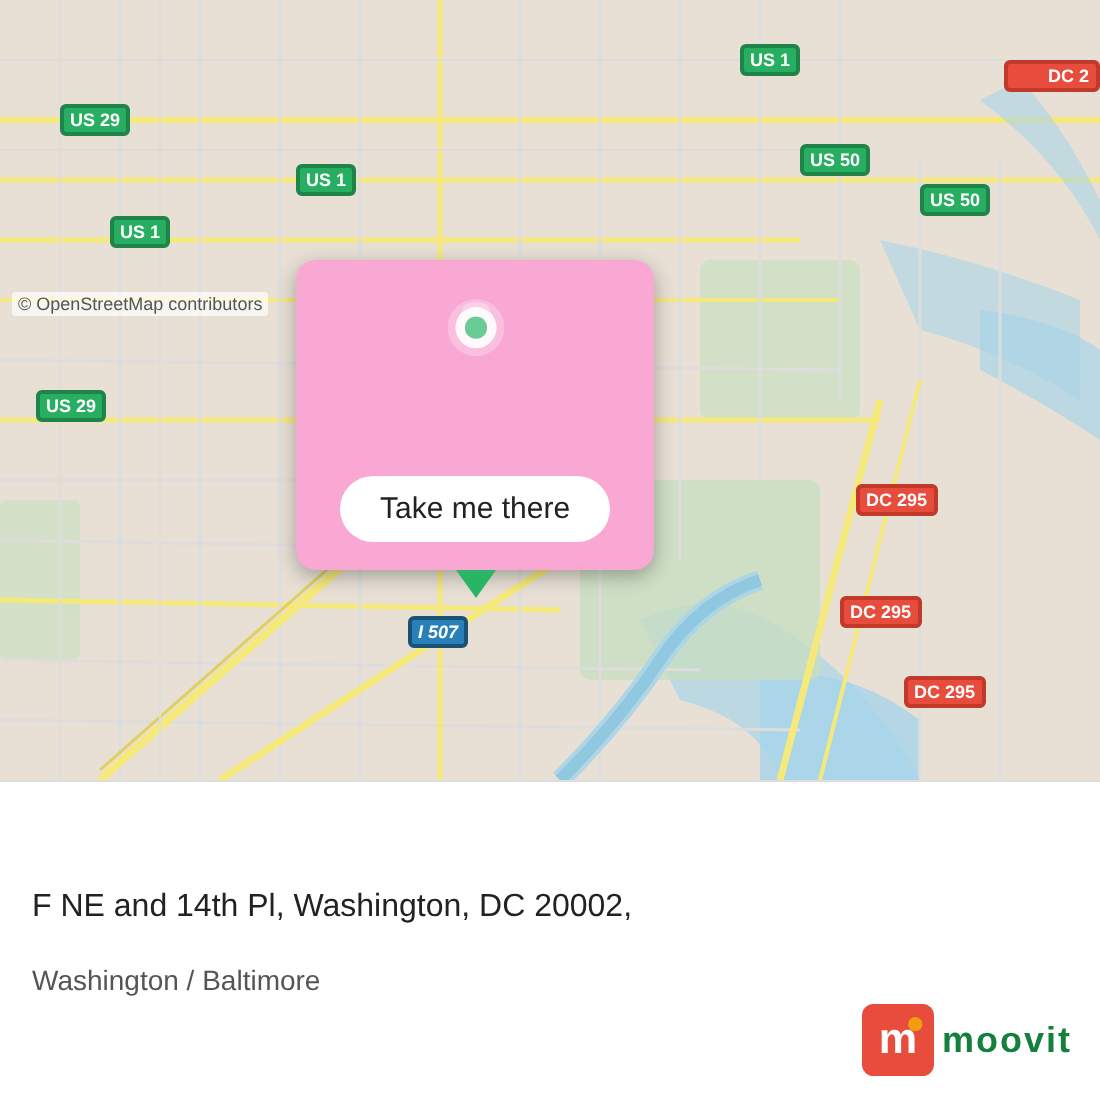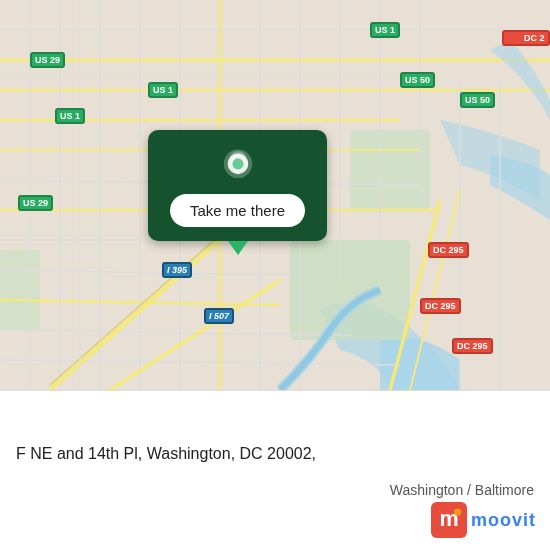--- a/index.html
+++ b/index.html
@@ -42,21 +42,20 @@
       font-size: 16px;
       font-weight: 400;
       color: #222;
       margin-bottom: 16px;
       line-height: 1.4;
     }
 
     #region-text {
       font-size: 14px;
       color: #555;
-      text-align: right;
     }
 
     #moovit-logo {
       position: absolute;
       bottom: 12px;
       right: 14px;
       display: flex;
       align-items: center;
       gap: 4px;
     }
@@ -81,27 +80,28 @@
     #take-me-btn-container {
       position: absolute;
       top: 130px;
       left: 148px;
       display: flex;
       flex-direction: column;
       align-items: center;
     }
 
     #green-box {
-      background: #14532d;
+      background: #f9a8d4;
       border-radius: 10px;
       padding: 18px 22px 14px 22px;
       display: flex;
       flex-direction: column;
       align-items: center;
       box-shadow: 0 3px 10px rgba(0,0,0,0.3);
+      gap: 44px;
     }
 
     #pin-icon {
       width: 38px;
       height: 38px;
       margin-bottom: 8px;
     }
 
     #take-me-btn {
       background: #fff;
@@ -236,31 +236,32 @@
         <circle cx="20" cy="20" r="18" fill="white" opacity="0.25"></circle>
         <circle cx="20" cy="20" r="13" fill="white" opacity="0.9"></circle>
         <circle cx="20" cy="20" r="7" fill="#2ab566"></circle>
         <path d="M20,33 L13,22 Q10,17 10,14 Q10,4 20,4 Q30,4 30,14 Q30,17 27,22 Z" fill="white" opacity="0.3"></path>
       </svg>
       <button id="take-me-btn">Take me there</button>
     </div>
     <div id="green-triangle"></div>
   </div>
 
+  <div id="attribution">© OpenStreetMap contributors</div>
 
   <div id="bottom-bar">
     <div id="address-text">F NE and 14th Pl, Washington, DC 20002,</div>
     <div id="region-text">Washington / Baltimore</div>
 
     <div id="moovit-logo">
       <svg id="moovit-m" viewBox="0 0 50 50" xmlns="http://www.w3.org/2000/svg">
 
         <rect width="50" height="50" rx="8" fill="#e74c3c"></rect>
         <text x="50%" y="68%" text-anchor="middle" font-size="30" font-weight="bold" fill="white" font-family="Arial">m</text>
 
         <circle cx="37" cy="14" r="5" fill="#f39c12"></circle>
         <path d="M37,19 L34,14 L40,14 Z" fill="#f39c12"></path>
       </svg>
-      <span style="font-size:18px;font-weight:bold;color:#3b82f6;letter-spacing:1px;">moovit</span>
+      <span style="font-size:18px;font-weight:bold;color:#15803d;letter-spacing:1px;">moovit</span>
     </div>
   </div>
 
 </div>
 
 </body></html>

